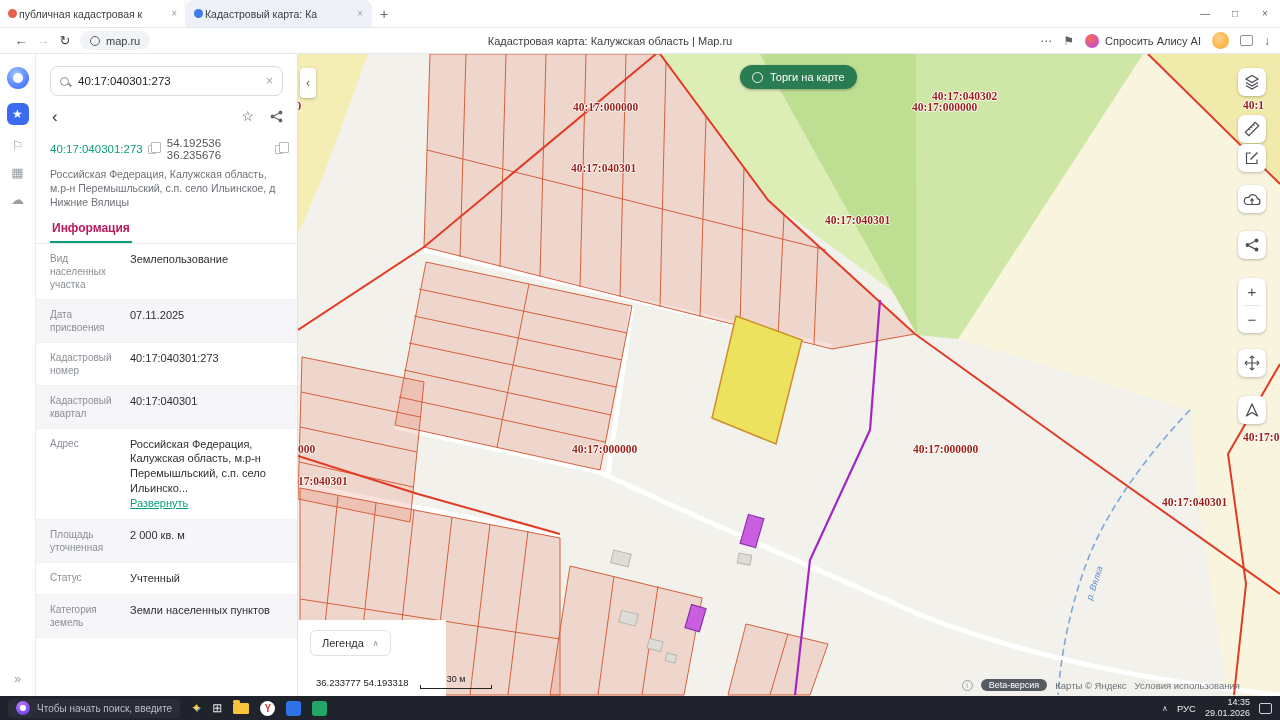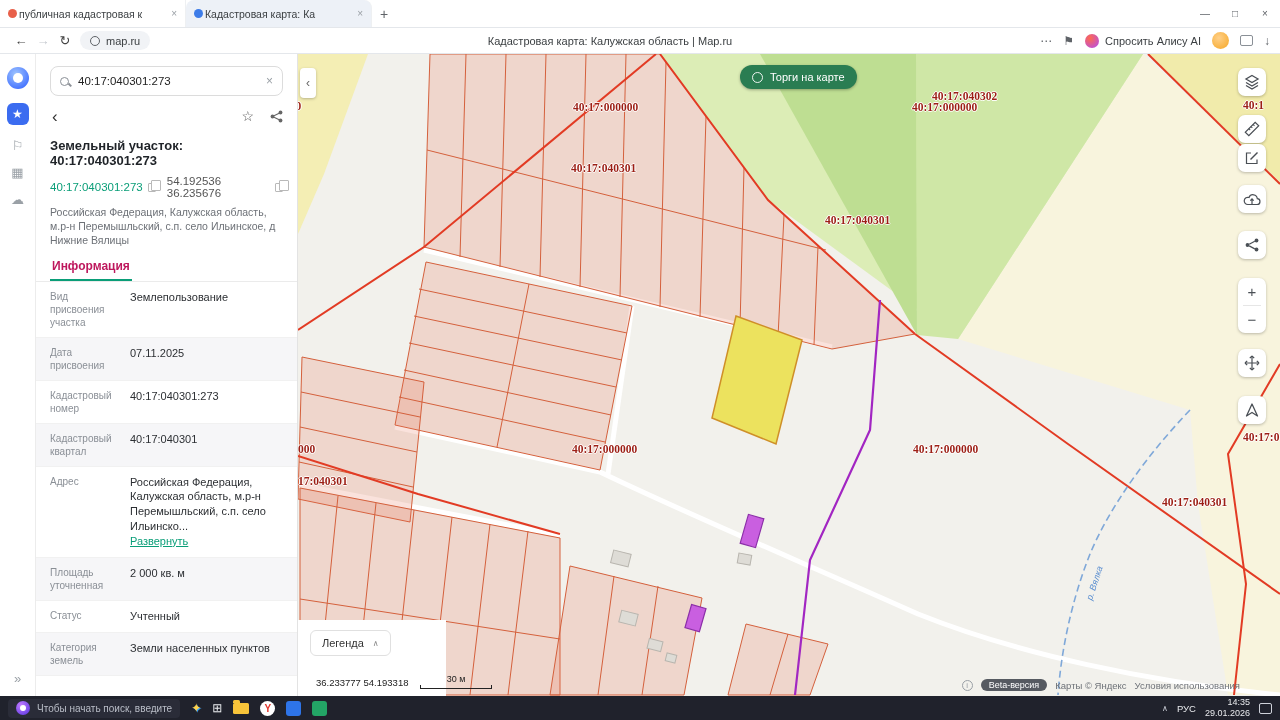--- a/index.html
+++ b/index.html
@@ -138,21 +138,21 @@
 <body>
 
 <div class="tabbar">
   <div class="tab">
     <span class="favicon red"></span>
     <span class="tab-label">публичная кадастровая к</span>
     <span class="tab-close">×</span>
   </div>
   <div class="tab active">
     <span class="favicon blue"></span>
-    <span class="tab-label">Кадастровая карта: Ка</span>
+    <span class="tab-label">Кадастровый карта: Ка</span>
     <span class="tab-close">×</span>
   </div>
   <span class="newtab">+</span>
   <div class="win-controls">
     <span class="win-btn">—</span>
     <span class="win-btn">□</span>
     <span class="win-btn">×</span>
   </div>
 </div>
 
@@ -202,34 +202,33 @@
       <svg width="13" height="13">
         <g fill="#666">
             <circle cx="10.5" cy="2.5" r="1.9"></circle>
             <circle cx="2.5" cy="6.5" r="1.9"></circle>
             <circle cx="10.5" cy="10.5" r="1.9"></circle>
           </g>
         <path d="M4 5.8 L9.2 3.2 M4 7.2 L9.2 9.8" stroke="#666" stroke-width="1.1"></path>
       </svg>
     </span>
   </div>
-  <div class="obj-title">Земельный участок: 40:17:040301:273</div>
   <div class="cad-row">
     <a class="cad-link">40:17:040301:273</a>
     <span class="copy"></span>
     <span class="cad-coords">54.192536 36.235676</span>
     <span class="copy"></span>
   </div>
   <div class="obj-address">Российская Федерация, Калужская область, м.р-н Перемышльский, с.п. село Ильинское, д Нижние Вялицы</div>
   <div class="tabs-row">
     <span class="info-tab">Информация</span>
   </div>
   <div>
       <div class="info-row">
-        <div class="info-label">Вид присвоения участка</div>
+        <div class="info-label">Вид населенных участка</div>
         <div class="info-value">Землепользование</div>
       </div>
       <div class="info-row">
         <div class="info-label">Дата присвоения</div>
         <div class="info-value">07.11.2025</div>
       </div>
       <div class="info-row">
         <div class="info-label">Кадастровый номер</div>
         <div class="info-value">40:17:040301:273</div>
       </div>

